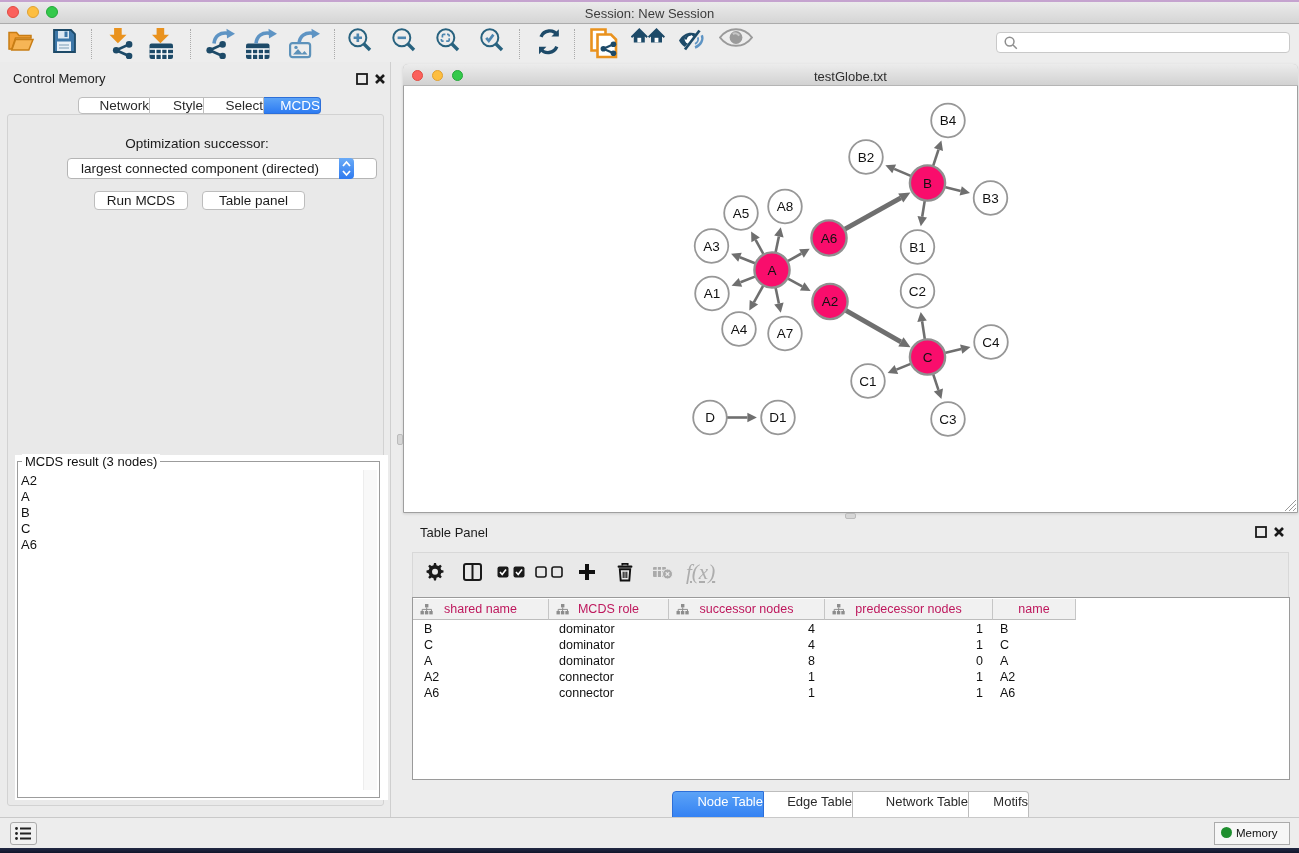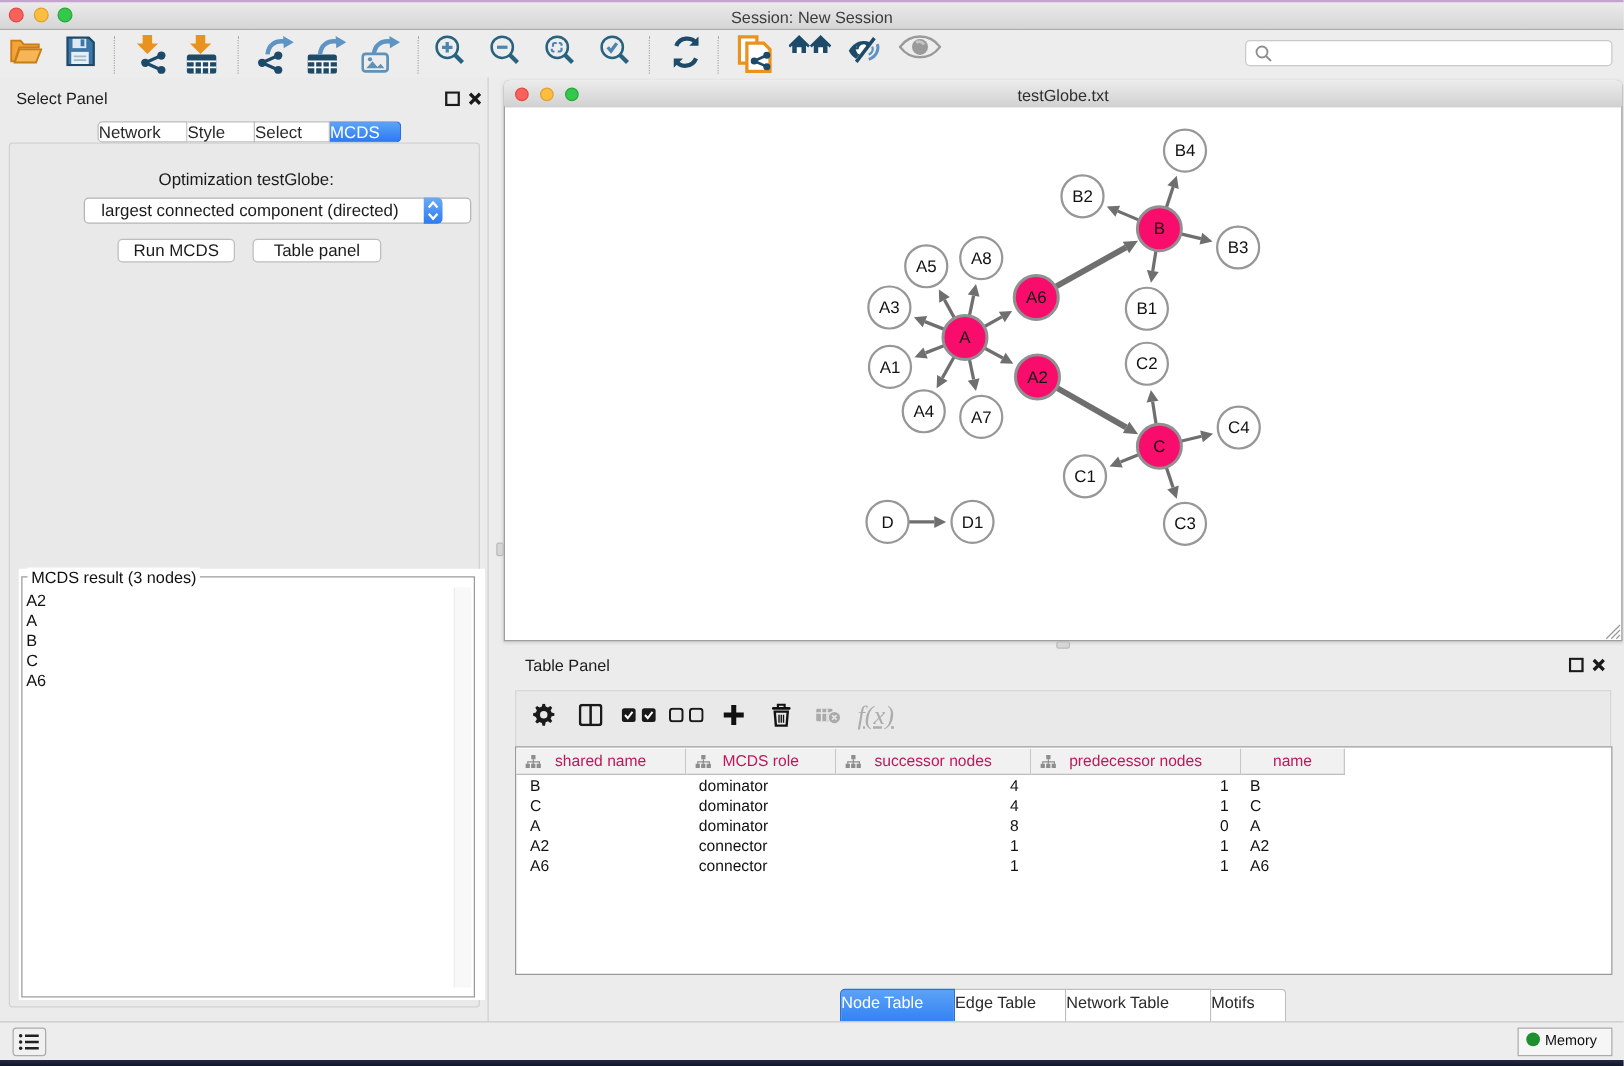--- a/index.html
+++ b/index.html
@@ -10,21 +10,21 @@
 .tl{position:absolute;top:6px;width:12px;height:12px;border-radius:50%;}
 #titletext{left:0;top:6px;width:1299px;text-align:center;font-size:13px;color:#3c3c3c;}
 #toolbar{left:0;top:25px;width:1299px;height:37px;background:#ededed;}
 .sep{position:absolute;top:29px;height:30px;width:0;border-left:1px dotted #aaa;}
 .ticon{position:absolute;top:28px;}
 #searchbox{left:996px;top:32px;width:294px;height:21px;background:#fff;border:1px solid #c9c9c9;border-radius:4px;}
 
 #cpanel{left:0;top:62px;width:391px;height:755px;background:#ebebeb;border-right:1px solid #cfcfcf;}
 #cptitle{left:13px;top:71px;font-size:13px;color:#1c1c1c;}
 .tabrow{position:absolute;display:flex;height:17px;}
-.tab{height:17px;line-height:16px;font-size:13.5px;color:#2a2a2a;background:#fff;border:1px solid #bdbdbd;border-left:none;padding:0 10px;text-align:left;}
+.tab{height:17px;line-height:16px;font-size:13.5px;color:#2a2a2a;background:#fff;border:1px solid #bdbdbd;border-left:none;padding:0 10px;text-align:right;}
 .tab.first{border-left:1px solid #bdbdbd;border-radius:4px 0 0 4px;}
 .tab.last{border-radius:0 4px 4px 0;}
 .tab.sel{background:linear-gradient(#5ba3f7,#2d7bf2);color:#fff;border-color:#2d6fd8;}
 #cpinner{left:7px;top:114px;width:377px;height:692px;background:#e9e9e9;border:1px solid #d2d2d2;border-radius:3px;}
 #optlabel{left:0;top:136px;width:394px;text-align:center;font-size:13.5px;color:#1b1b1b;}
 #dropdown{left:43px;top:158px;width:310px;height:21px;background:#fff;border:1px solid #b5b5b5;border-radius:4px;font-size:13.5px;color:#1b1b1b;line-height:19px;padding-left:13px;margin-left:24px;}
 #spinner{left:339px;top:158px;width:15px;height:21px;background:linear-gradient(#6aabf7,#2e7af0);border-radius:0 4px 4px 0;}
 .btn{position:absolute;height:19px;background:#fff;border:1px solid #bdbdbd;border-radius:4px;font-size:13.5px;color:#1b1b1b;text-align:center;line-height:17px;}
 #whitepanel{left:15px;top:455px;width:373px;height:345px;background:#fff;}
 #groupbox{left:17px;top:461px;width:363px;height:337px;border:1px solid #9c9c9c;}
@@ -193,33 +193,33 @@
     <path d="M1 9.5C6 2.8 12 1.2 17 1.2S28 2.8 33 9.5C28 16.2 22 17.8 17 17.8S6 16.2 1 9.5z" fill="none" stroke="#9a9a9a" stroke-width="2"></path>
     <circle cx="17" cy="9.5" r="6.4" fill="#9a9a9a"></circle>
     <path d="M13.8 6a4.8 4.8 0 0 1 6.4 1.6" stroke="#c6c6c6" stroke-width="2.2" fill="none"></path>
   </svg>
 <div class="abs" id="searchbox"><svg width="14" height="14" viewBox="0 0 14 14" style="margin:3px 0 0 7px">
       <circle cx="5.6" cy="5.6" r="4.4" fill="none" stroke="#8e8e8e" stroke-width="1.5"></circle>
       <line x1="9" y1="9" x2="12.8" y2="12.8" stroke="#8e8e8e" stroke-width="1.5"></line>
     </svg></div>
 <div class="abs" style="left:0;top:62px;width:1299px;height:755px;background:#ececec;"></div>
 <div class="abs" id="cpanel"></div>
-<div class="abs" id="cptitle">Select Panel</div>
+<div class="abs" id="cptitle">Control Memory</div>
 <svg class="wicon" style="left:356px;top:73px" width="30" height="12" viewBox="0 0 30 12">
     <rect x="1" y="1" width="10" height="10" fill="none" stroke="#1a1a1a" stroke-width="1.8"></rect>
     <path d="M20 2l8 8M28 2l-8 8" stroke="#1a1a1a" stroke-width="2.6"></path>
   </svg>
 <div class="abs" id="cpinner"></div>
 <div class="tabrow" style="left:78px;top:97px">
     <div class="tab first" style="width:72px;padding:0">Network</div>
     <div class="tab" style="width:54px;padding:0">Style</div>
     <div class="tab" style="width:60px;padding:0">Select</div>
     <div class="tab last sel" style="width:57px;padding:0">MCDS</div>
   </div>
-<div class="abs" id="optlabel">Optimization testGlobe:</div>
+<div class="abs" id="optlabel">Optimization successor:</div>
 <div class="abs" id="dropdown">largest connected component (directed)</div>
 <div class="abs" id="spinner"><svg width="15" height="21" viewBox="0 0 15 21">
       <path d="M4 8l3.5-4L11 8M4 13l3.5 4L11 13" stroke="#fff" stroke-width="1.8" fill="none"></path>
     </svg></div>
 <div class="btn" style="left:94px;top:191px;width:94px;">Run MCDS</div>
 <div class="btn" style="left:202px;top:191px;width:103px;">Table panel</div>
 <div class="abs" id="whitepanel"></div>
 <div class="abs" id="groupbox"></div>
 <div class="abs" id="grouptitle">MCDS result (3 nodes)</div>
 <div class="abs" id="listscroll"></div>

